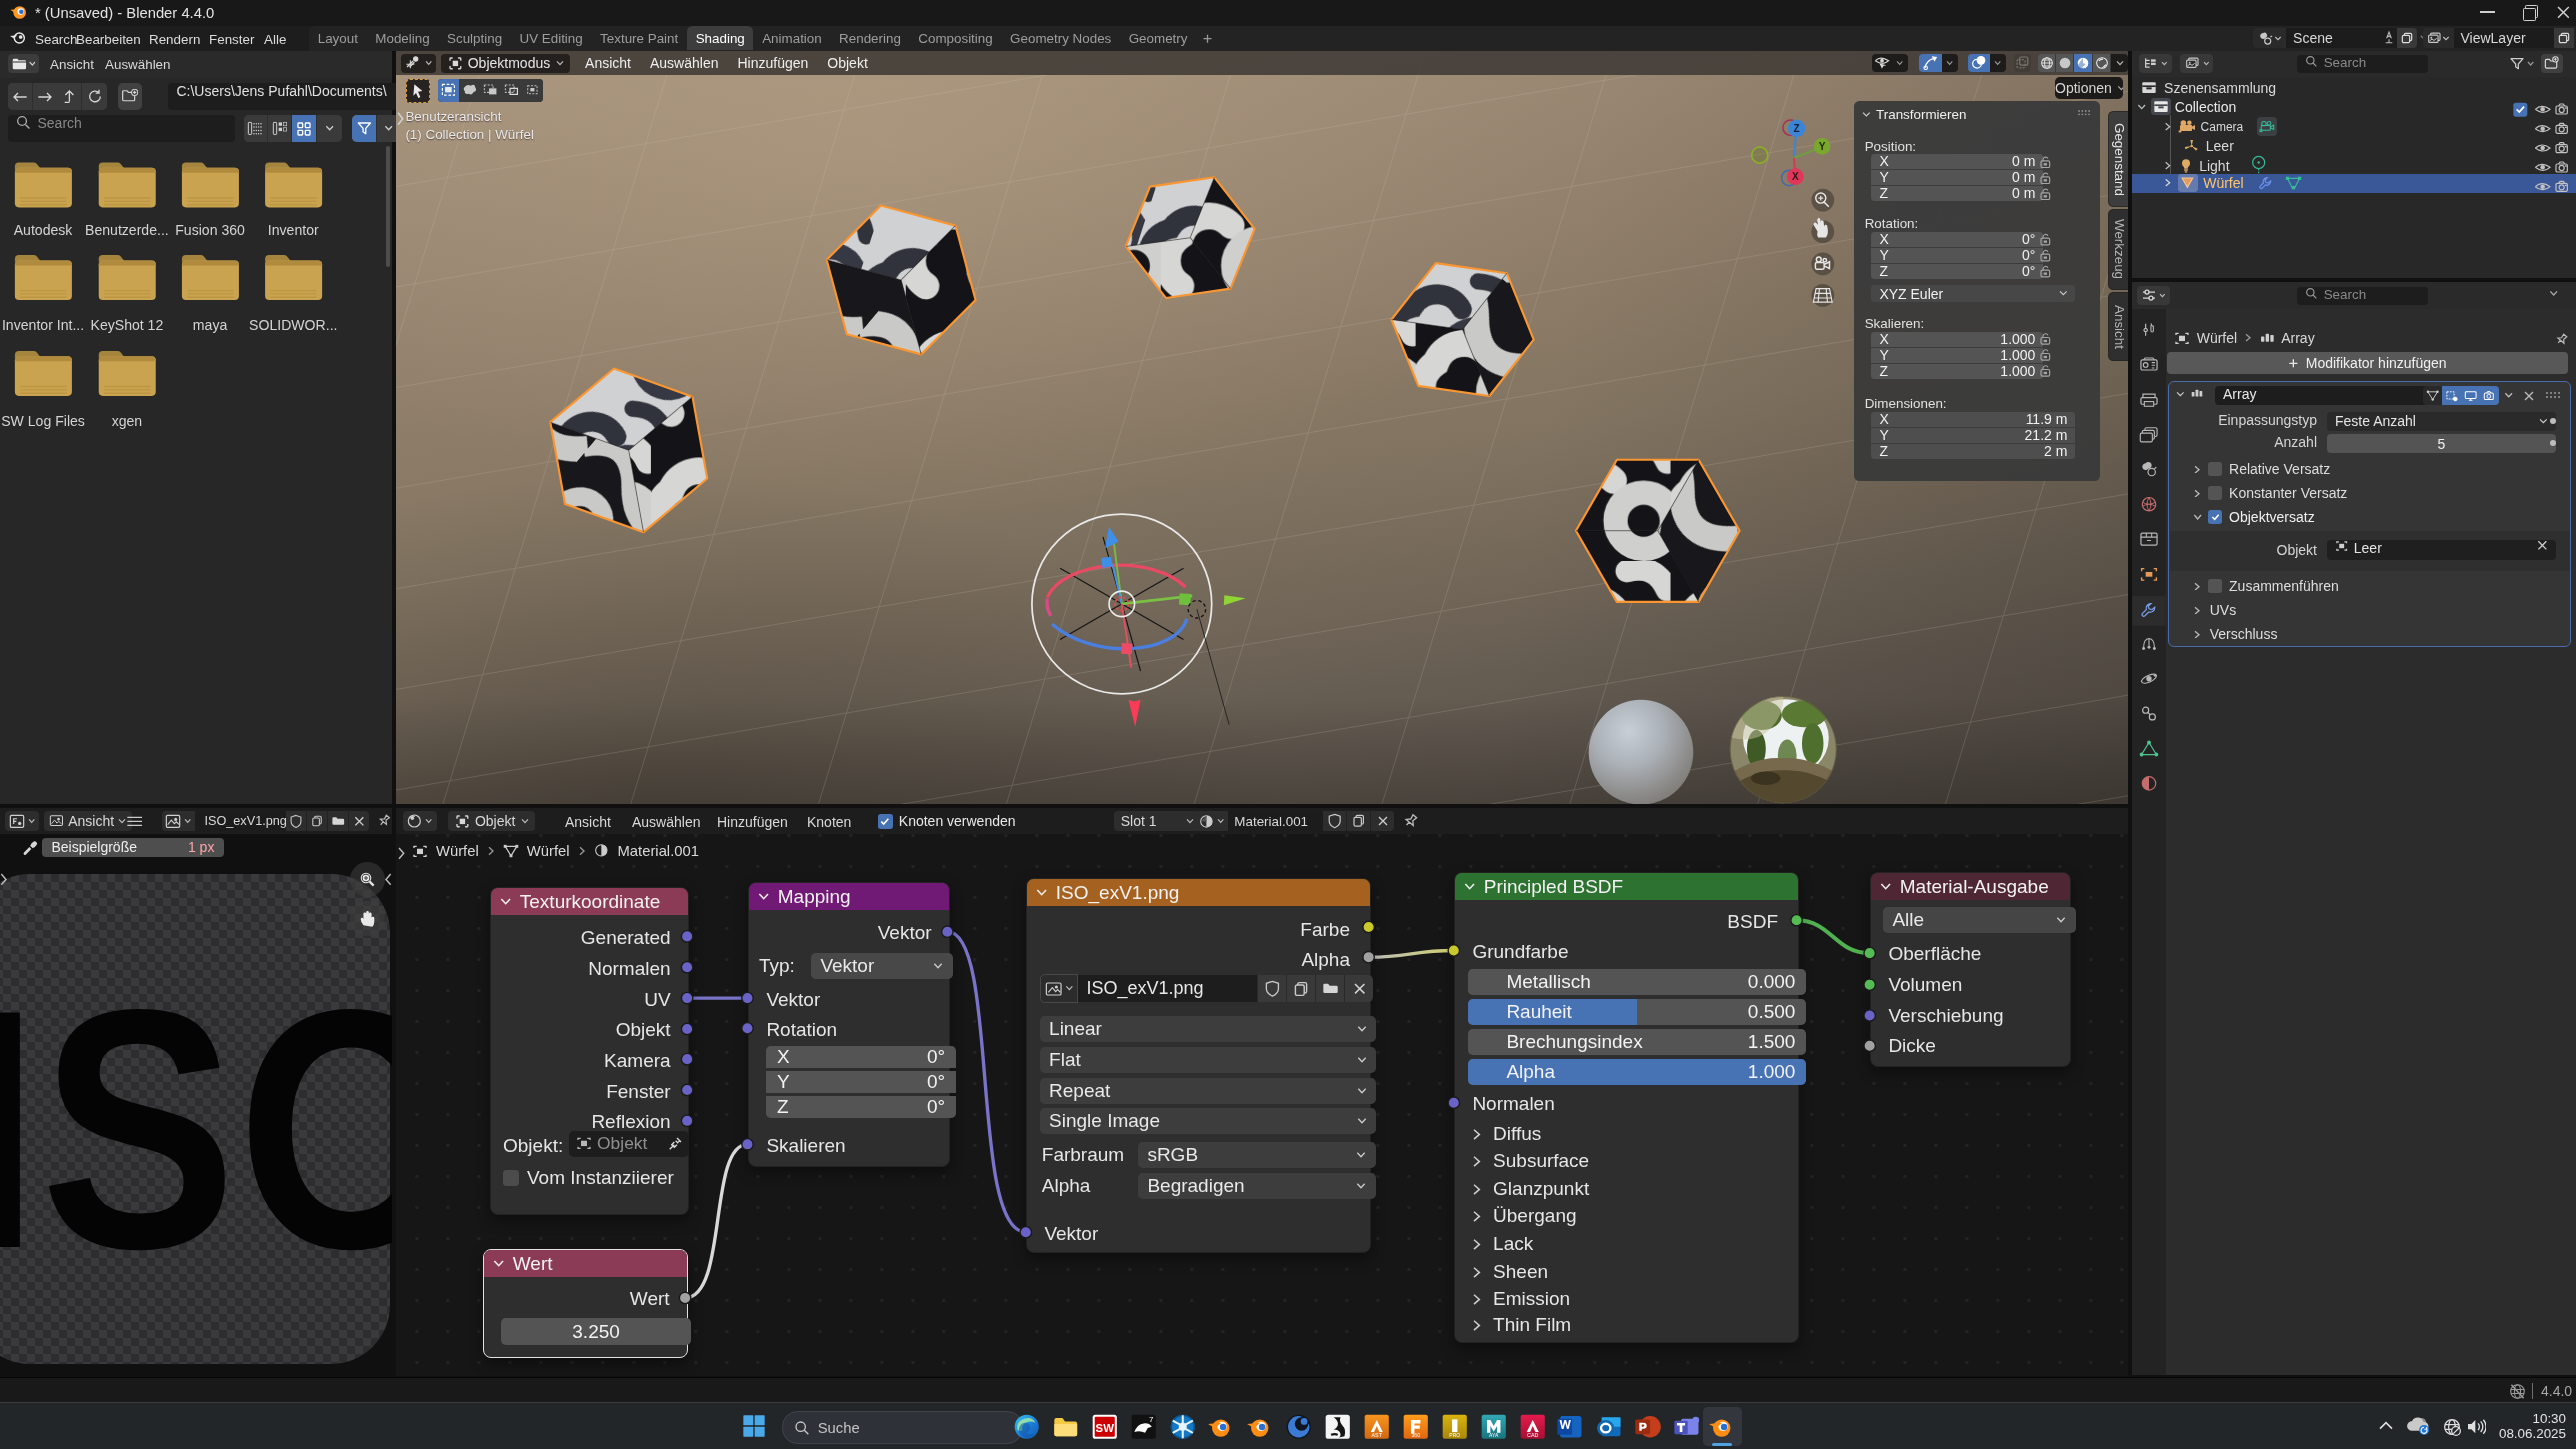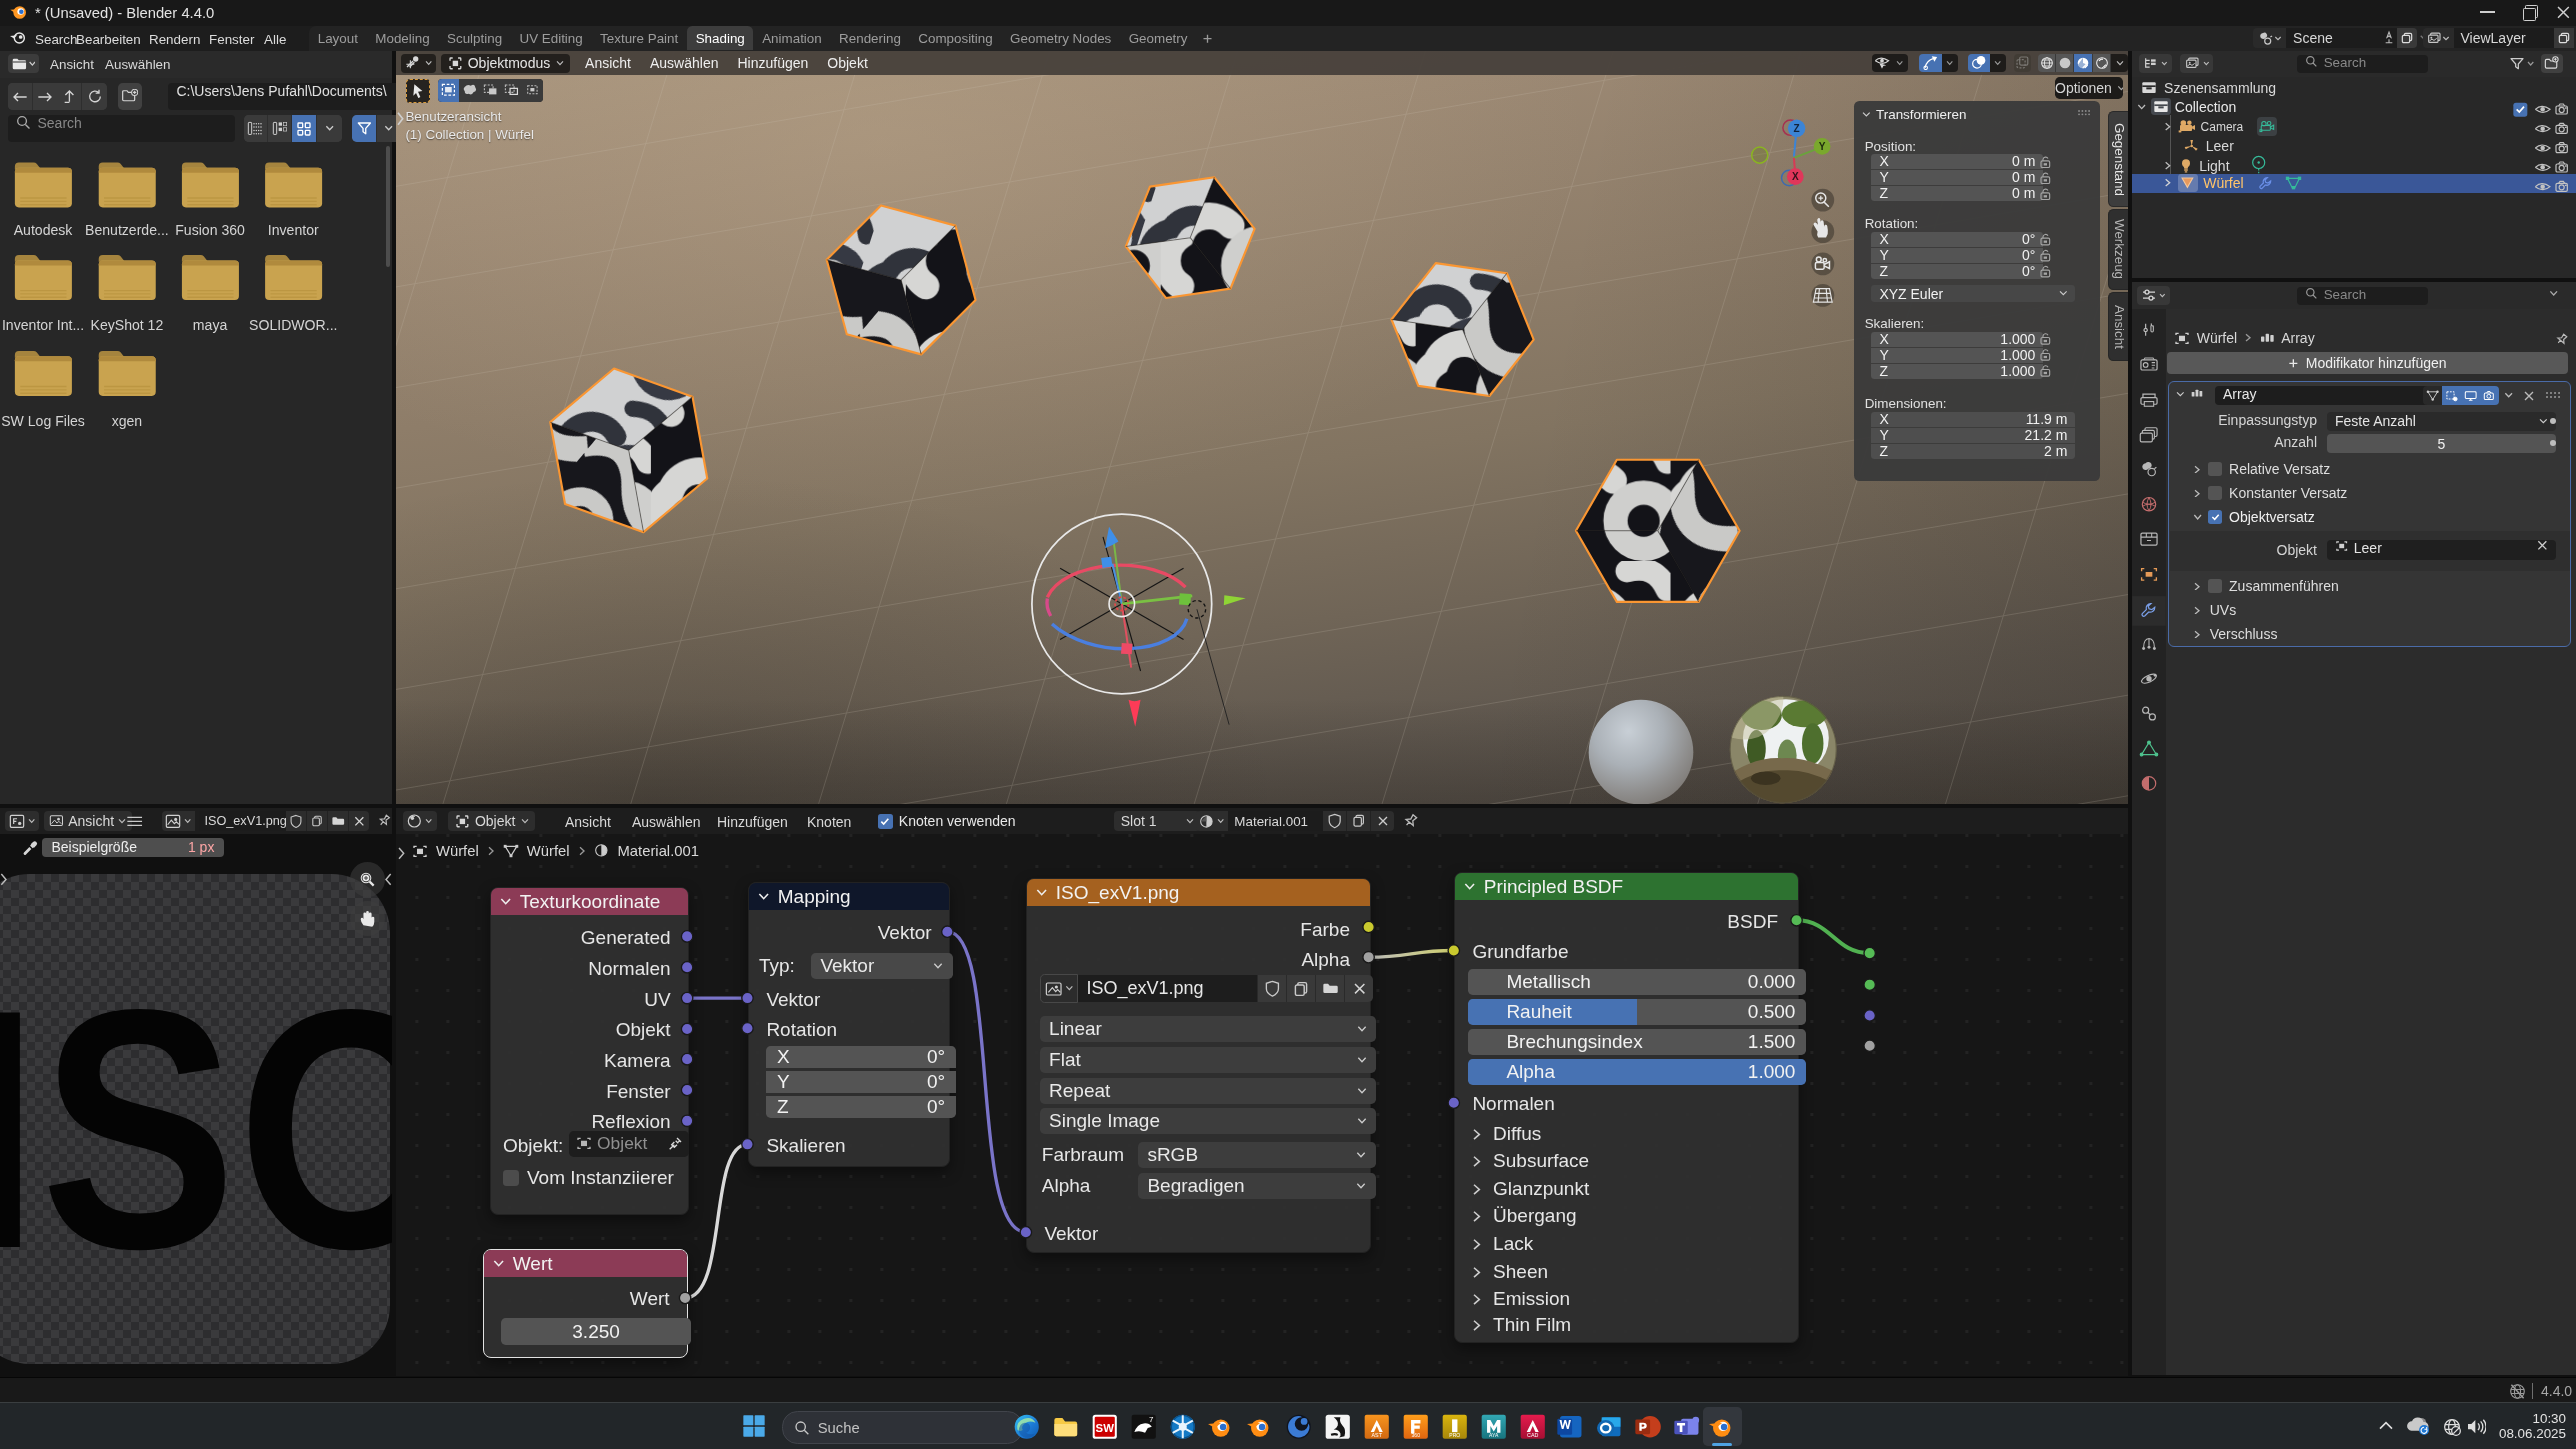--- a/index.html
+++ b/index.html
@@ -1318,21 +1318,21 @@
 
   <div class="node" style="left:87px;top:441px;width:203px;height:107px;border:1.3px solid #e2e2e2">
     <div class="nhead" style="background:#8c3b56"><svg class="chev" width="11.4" height="8.7" viewBox="0 0 17 13">
           <path d="M2 3 l6.5 7 l6.5 -7" stroke="#eee" stroke-width="2.4" fill="none"></path>
         </svg>Wert</div>
     <div class="nlab" style="right:17.4px;top:38px">Wert</div>
     <div class="nval" style="left:17.4px;top:68px;width:168px;height:27px;justify-content:center">3.250</div>
   </div>
 
   <div class="node" style="left:352px;top:74px;width:200px;height:283px">
-    <div class="nhead" style="background:#0f172a"><svg class="chev" width="11.4" height="8.7" viewBox="0 0 17 13">
+    <div class="nhead" style="background:#701a75"><svg class="chev" width="11.4" height="8.7" viewBox="0 0 17 13">
           <path d="M2 3 l6.5 7 l6.5 -7" stroke="#eee" stroke-width="2.4" fill="none"></path>
         </svg>Mapping</div>
     <div class="nlab" style="right:17.4px;top:39px">Vektor</div>
     <div class="nlab" style="left:10px;top:72px">Typ:</div>
     <div class="ndrop" style="left:62px;top:70px;width:123px;height:25.5px;background:#484848">Vektor<svg width="10" height="7.4" viewBox="0 0 15 11">
           <path d="M2 2.5 l5.5 6 l5.5 -6" stroke="#ccc" stroke-width="2" fill="none"></path>
         </svg></div>
     <div class="nlab" style="left:17.4px;top:106px">Vektor</div>
     <div class="nlab" style="left:17.4px;top:136px">Rotation</div>
     <div class="nval" style="left:17.4px;top:163px;width:168px;height:22px;border-radius:4.7px 4.7px 0 0">
@@ -1481,20 +1481,32 @@
         <span class="nlab" style="position:static">Emission</span>
       </div>
     <div class="abs row" style="left:17.4px;top:441px;gap:10.7px">
         <svg width="10" height="14.8" viewBox="0 0 15 22">
           <path d="M3 4 l8 7 l-8 7" stroke="#ccc" stroke-width="2.4" fill="none"></path>
         </svg>
         <span class="nlab" style="position:static">Thin Film</span>
       </div>
   </div>
 
+  <div class="node" style="left:1474px;top:64px;width:199px;height:193px">
+    <div class="nhead" style="background:#4e2634"><svg class="chev" width="11.4" height="8.7" viewBox="0 0 17 13">
+          <path d="M2 3 l6.5 7 l6.5 -7" stroke="#eee" stroke-width="2.4" fill="none"></path>
+        </svg>Material-Ausgabe</div>
+    <div class="ndrop" style="left:12px;top:34px;width:174px;height:25.5px;background:#454545">Alle<svg width="10" height="7.4" viewBox="0 0 15 11">
+          <path d="M2 2.5 l5.5 6 l5.5 -6" stroke="#ccc" stroke-width="2" fill="none"></path>
+        </svg></div>
+    <div class="nlab" style="left:17.4px;top:70px">Oberfläche</div>
+    <div class="nlab" style="left:17.4px;top:101px">Volumen</div>
+    <div class="nlab" style="left:17.4px;top:132px">Verschiebung</div>
+    <div class="nlab" style="left:17.4px;top:162px">Dicke</div>
+  </div>
 
   <svg class="abs" style="left:0;top:0" width="2180" height="568" viewBox="0 0 3250 846">
     <g stroke="#191919" stroke-width="2">
       <circle cx="434" cy="191" r="8.5" fill="#6a63c7"></circle>
         <circle cx="434" cy="237" r="8.5" fill="#6a63c7"></circle>
         <circle cx="434" cy="283" r="8.5" fill="#6a63c7"></circle>
         <circle cx="434" cy="329" r="8.5" fill="#6a63c7"></circle>
         <circle cx="434" cy="374" r="8.5" fill="#6a63c7"></circle>
         <circle cx="434" cy="420" r="8.5" fill="#6a63c7"></circle>
         <circle cx="434" cy="466" r="8.5" fill="#6a63c7"></circle>

